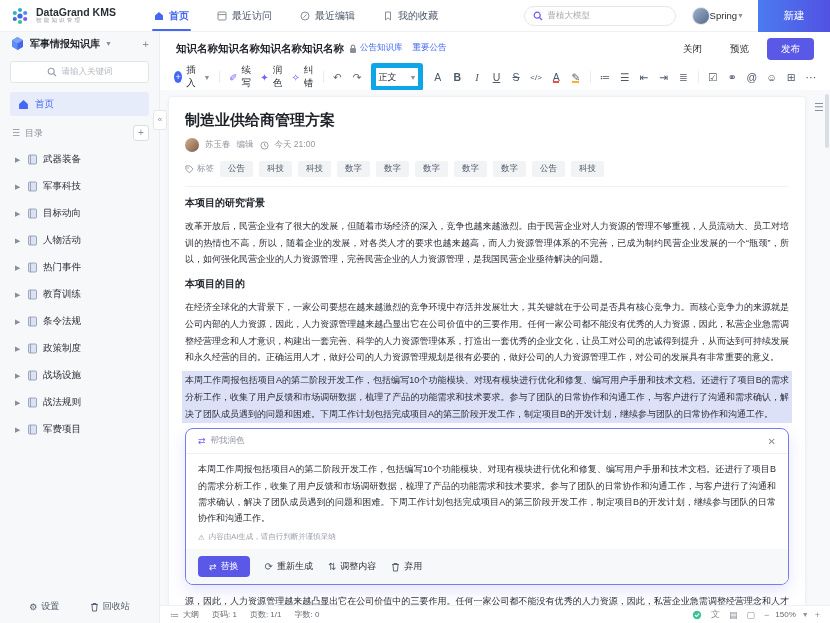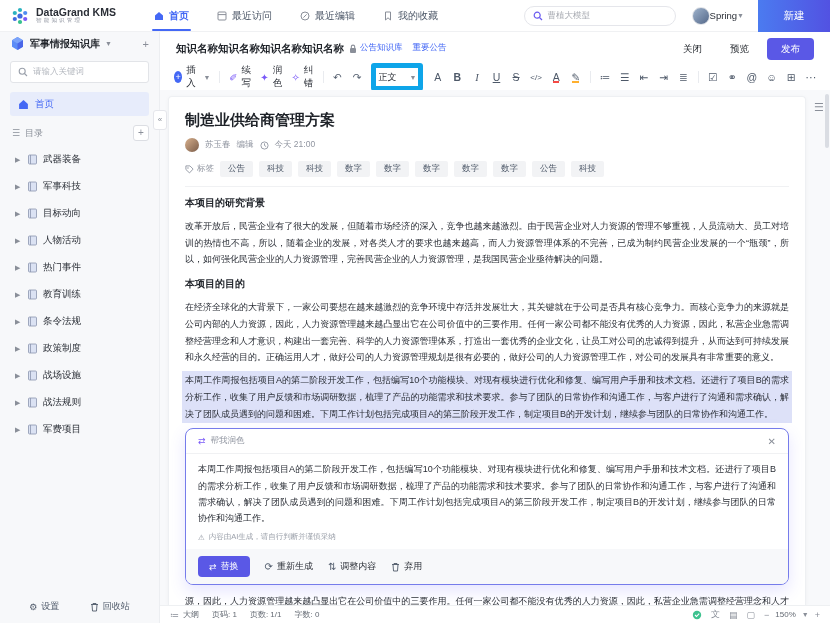--- a/index.html
+++ b/index.html
@@ -26,21 +26,21 @@
 
   
   .bodyrow { flex:1; display:flex; min-height:0; }
 
   
   .sidebar { width:160px; flex:0 0 160px; background:#f7f8fa; border-right:1px solid #eceef1; display:flex; flex-direction:column; overflow:hidden; }
   .side-sec { display:flex; align-items:center; justify-content:space-between; padding:8px 12px 4px; font-size:8.5px; color:#9095a0; }
   .kb-row { display:flex; align-items:center; gap:5px; padding:4px 10px; }
   .kb-name { font-size:10px; font-weight:bold; color:#1f2329; }
   .kb-plus { margin-left:auto; color:#8a8f99; font-size:11px; cursor:pointer; }
-  .side-search { margin:6px 10px 2px; height:22px; background:#fff; border:1px solid #e2e4e8; border-radius:3px; display:flex; align-items:center; gap:5px; padding:0 7px; font-size:8.5px; color:#b4b8bf; }
+  .side-search { margin:6px 10px 2px; height:22px; background:#fff; border:1px solid #e2e4e8; border-radius:3px; display:flex; align-items:center; gap:5px; padding:0 7px; font-size:8.5px; color:#b4b8bf;justify-content:center; }
   .side-home { margin:7px 10px 2px; height:24px; background:#e7ecfb; border-radius:3px; display:flex; align-items:center; gap:6px; padding:0 8px; color:#4468f5; font-size:9.5px; cursor:pointer; }
   .dir-row { display:flex; align-items:center; gap:5px; padding:7px 10px 5px 12px; font-size:9px; color:#8a8f99; }
   .dir-plus { margin-left:auto; width:16px; height:16px; border:1px solid #dcdee3; border-radius:3px; background:#fff; color:#8a8f99; font-size:10px; line-height:14px; text-align:center; cursor:pointer; }
   .tree { flex:1; overflow:hidden; }
   .tree-item { display:flex; align-items:center; gap:5px; height:27px; padding-left:15px; font-size:9.5px; color:#2a2e36; cursor:pointer; }
   .tw { color:#8a8f99; font-size:7px; width:7px; }
   .side-footer { display:flex; align-items:center; justify-content:space-around; padding:8px 14px 10px; font-size:9px; color:#4e5969; }
   .side-footer .fitem { display:flex; align-items:center; gap:4px; cursor:pointer; }
 
   

